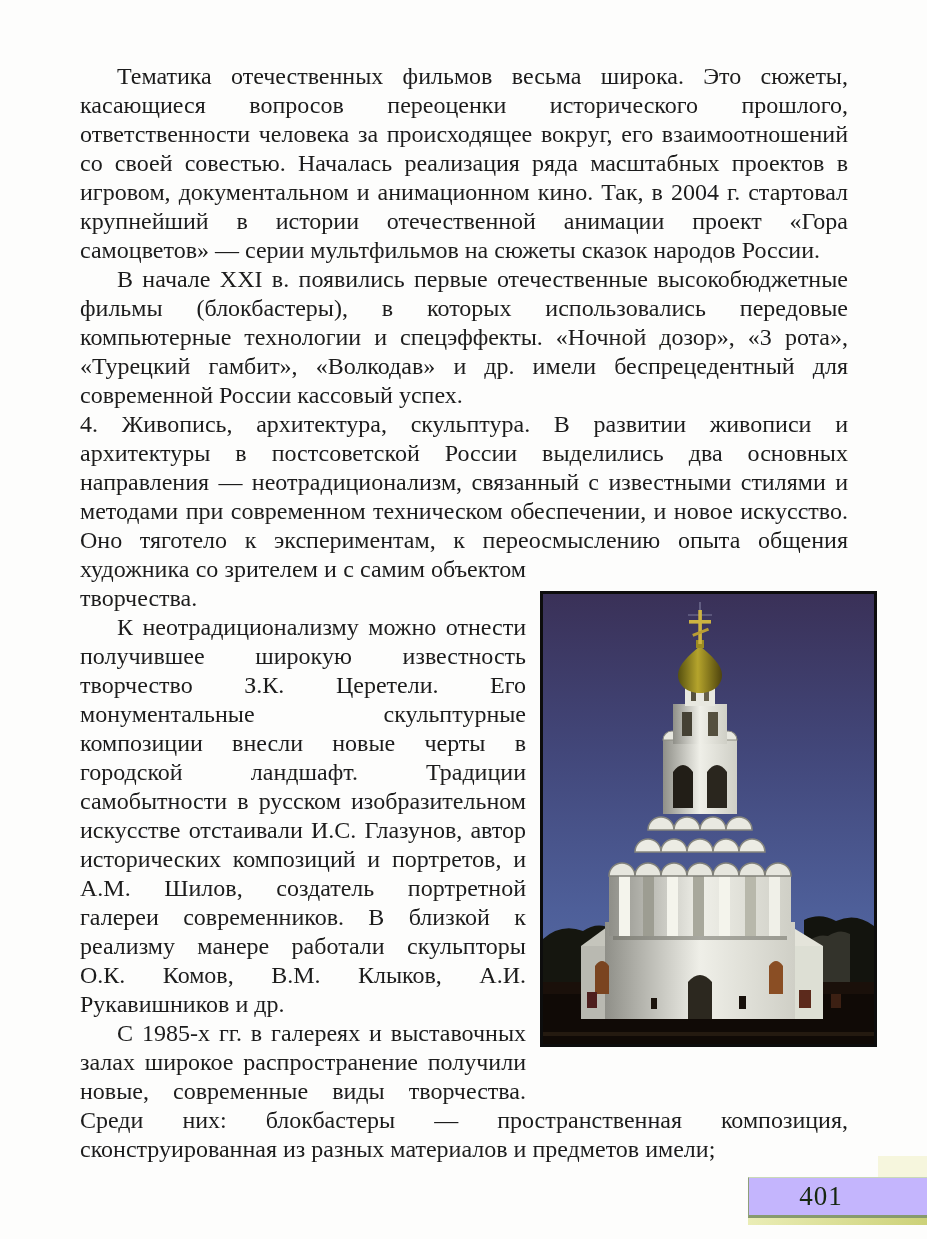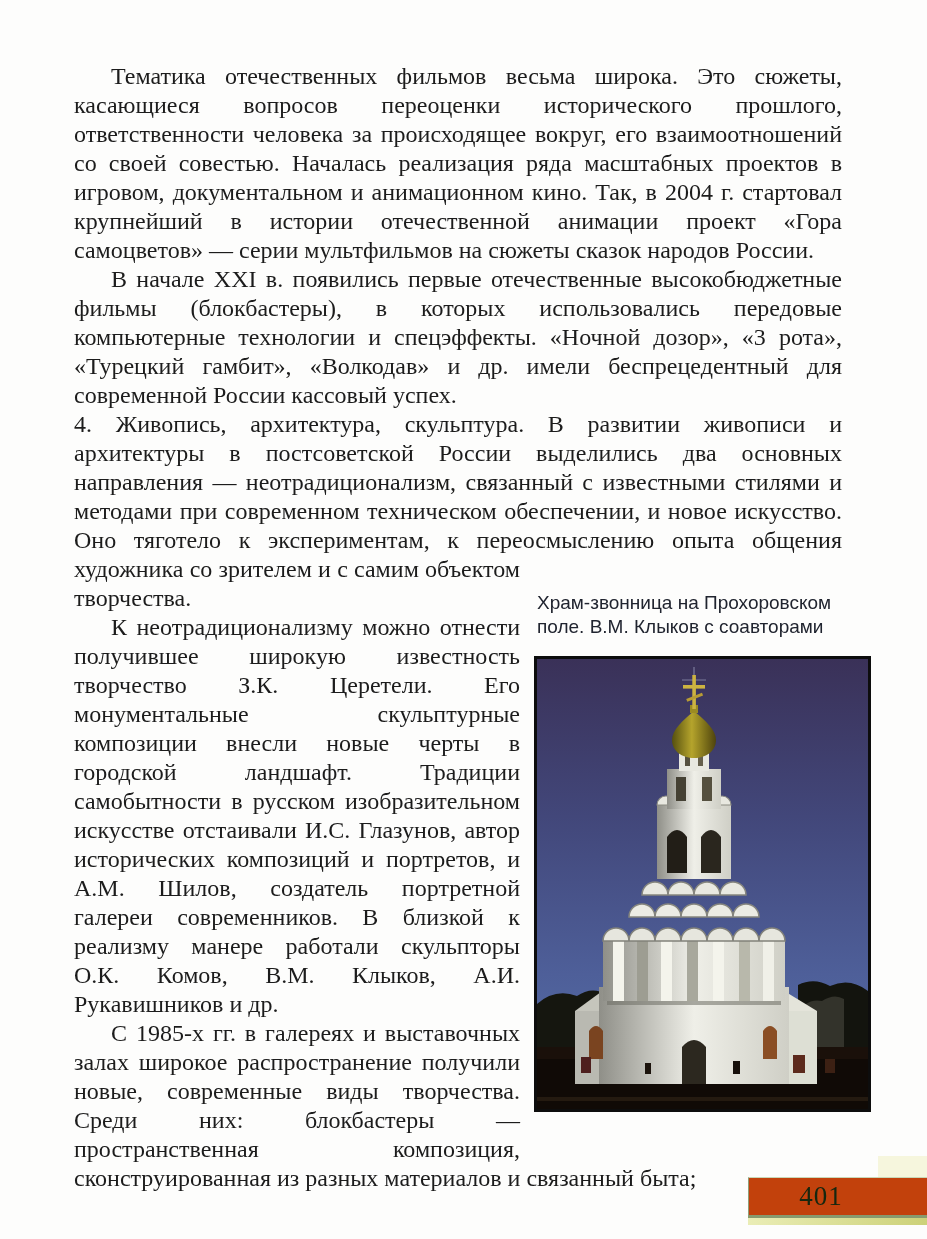--- a/index.html
+++ b/index.html
@@ -2,21 +2,21 @@
 <html lang="ru"><head>
 <meta charset="utf-8">
 <style>
   html,body{margin:0;padding:0;}
   body{
     width:927px;height:1239px;position:relative;overflow:hidden;
     background:#fdfdfc;
     font-family:"Liberation Serif", serif;
     color:#1c1c1c;
   }
-  .content{position:absolute;left:74px;top:62px;width:768px;}
+  .content{position:absolute;left:80px;top:62px;width:768px;}
   p.body-par{
     margin:0;font-size:24px;line-height:29px;text-align:justify;
     hyphens:none;
   }
   .indent{text-indent:37px;}
   .sec{margin-top:27px;}
   .bold{font-weight:normal;}
   .it{}
 
   
@@ -38,21 +38,21 @@
   .photo-frame svg{display:block;}
 
   
   .corner-tint{
     position:absolute;left:878px;top:1156px;width:49px;height:24px;
     background:#f6f6dd;
   }
   .page-num-box{
     position:absolute;left:748px;top:1177px;width:179px;height:41px;
     box-sizing:border-box;
-    background:#c2410c;
+    background:#c4b5fd;
     border-top:1px solid #c9d8b8;
     border-left:1px solid #8f9f79;
     border-bottom:3px solid #879a6e;
     display:flex;align-items:center;justify-content:center;
     padding-right:34px;
     font-size:27px;letter-spacing:1px;color:#16270f;
   }
   .edge-strip{
     position:absolute;left:748px;top:1218px;width:179px;height:7px;
     background:linear-gradient(90deg,#eaedb6,#ccd178);
@@ -61,21 +61,20 @@
 </head>
 <body>
 
 <div class="content">
 
   <p class="body-par indent"><span>Тематика отечественных фильмов весьма широка. Это сюжеты, касающиеся вопросов переоценки исторического прошлого, ответственности человека за происходящее вокруг, его взаимоотношений со своей совестью. Началась реализация ряда масштабных проектов в игровом, документальном и анимационном кино. Так, в 2004 г. стартовал крупнейший в истории отечественной анимации проект «Гора самоцветов» — серии мультфильмов на сюжеты сказок народов России.</span></p>
 
   <p class="body-par indent"><span>В начале XXI в. появились первые отечественные высокобюджетные фильмы (блокбастеры), в которых использовались передовые компьютерные технологии и спецэффекты. «Ночной дозор», «3 рота», «Турецкий гамбит», «Волкодав» и др. имели беспрецедентный для современной России кассовый успех.</span></p>
 
   <p class="body-par sec"><span class="bold">4. Живопись, архитектура, скульптура.</span><span> В развитии живописи и архитектуры в постсоветской России выделились два основных направления — </span><span class="it">неотрадиционализм</span><span>, связанный с известными стилями и методами при современном техническом обеспечении, и </span><span class="it">новое искусство</span><span>. Оно тяготело к экспериментам, к переосмыслению </span><span class="figure-float">
-        <span class="fig-caption"><span>Храм-звонница на Прохоровском поле. </span><span class="it">В.М. Клыков с соавторами</span></span>
         <span class="photo-frame">
           <svg width="331" height="450" viewBox="0 0 331 450" xmlns="http://www.w3.org/2000/svg">
       <defs>
         <linearGradient id="sky" x1="0" y1="0" x2="0" y2="1">
           <stop offset="0" stop-color="#3a3158"></stop>
           <stop offset="0.35" stop-color="#42477a"></stop>
           <stop offset="0.7" stop-color="#4e5f99"></stop>
           <stop offset="1" stop-color="#5871a9"></stop>
         </linearGradient>
         <linearGradient id="dome" x1="0" y1="0" x2="1" y2="0">
@@ -152,21 +151,21 @@
       <rect x="256" y="396" width="12" height="18" fill="#5c2a1c"></rect>
       <rect x="288" y="400" width="10" height="14" fill="#3c2013"></rect>
       <rect x="196" y="402" width="7" height="13" fill="#17100b"></rect>
       <rect x="108" y="404" width="6" height="11" fill="#1b130c"></rect>
     </svg>
         </span>
       </span><span>опыта общения художника со зрителем и с самим объектом творчества.</span></p>
 
   <p class="body-par indent"><span>К неотрадиционализму можно отнести получившее широкую известность творчество </span><span class="it">З.К. Церетели</span><span>. Его монументальные скульптурные композиции внесли новые черты в городской ландшафт. Традиции самобытности в русском изобразительном искусстве отстаивали </span><span class="it">И.С. Глазунов</span><span>, автор исторических композиций и портретов, и </span><span class="it">А.М. Шилов</span><span>, создатель портретной галереи современников. В близкой к реализму манере работали скульпторы </span><span class="it">О.К. Комов, В.М. Клыков, А.И. Рукавишников</span><span> и др.</span></p>
 
-  <p class="body-par indent"><span>С 1985-х гг. в галереях и выставочных залах широкое распространение получили новые, современные виды творчества. Среди них: </span><span class="it">блокбастеры</span><span> — пространственная композиция, сконструированная из разных материалов и связанный быта;</span></p>
+  <p class="body-par indent"><span>С 1985-х гг. в галереях и выставочных залах широкое распространение получили новые, современные виды творчества. Среди них: </span><span class="it">блокбастеры</span><span> — пространственная композиция, сконструированная из разных материалов и предметов имели;</span></p>
 
 </div>
 
 <div class="corner-tint"></div>
 <div class="page-num-box">
     <span>401</span>
   </div>
 <div class="edge-strip"></div>
 
 </body></html>

